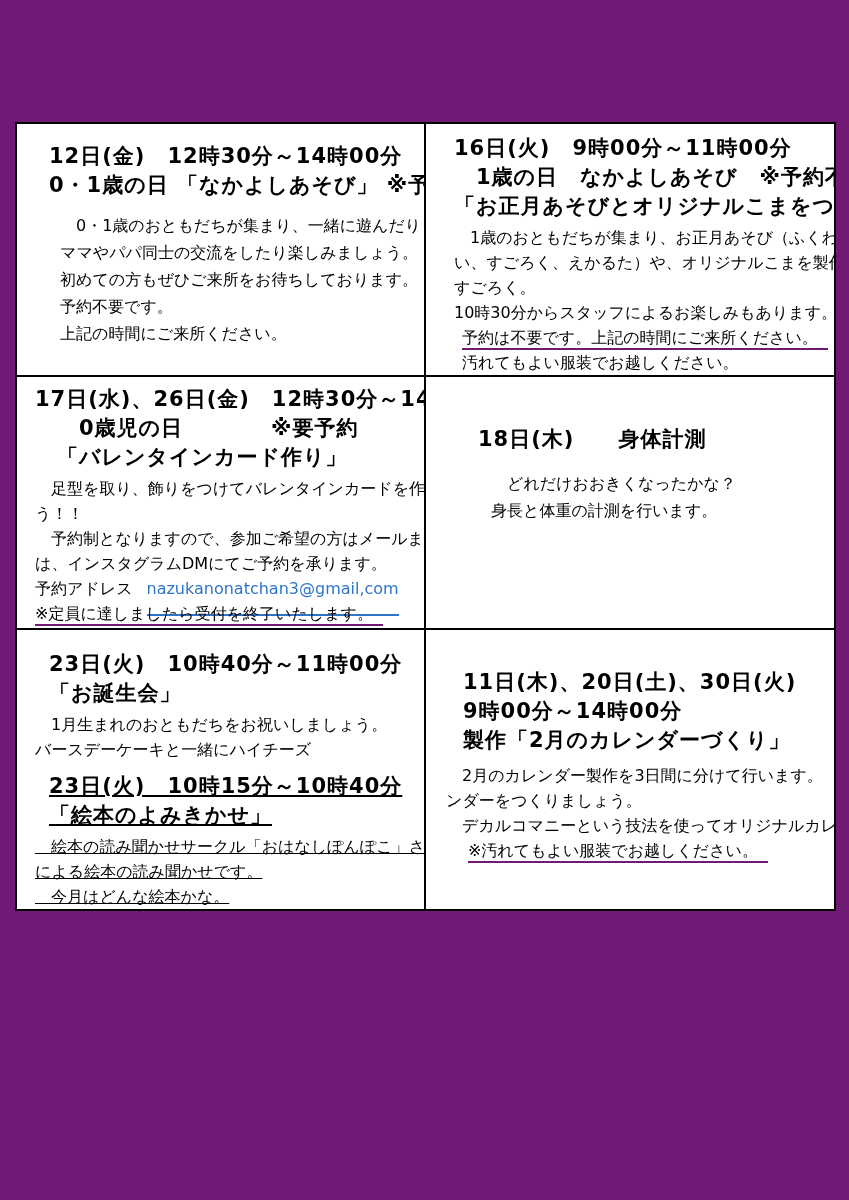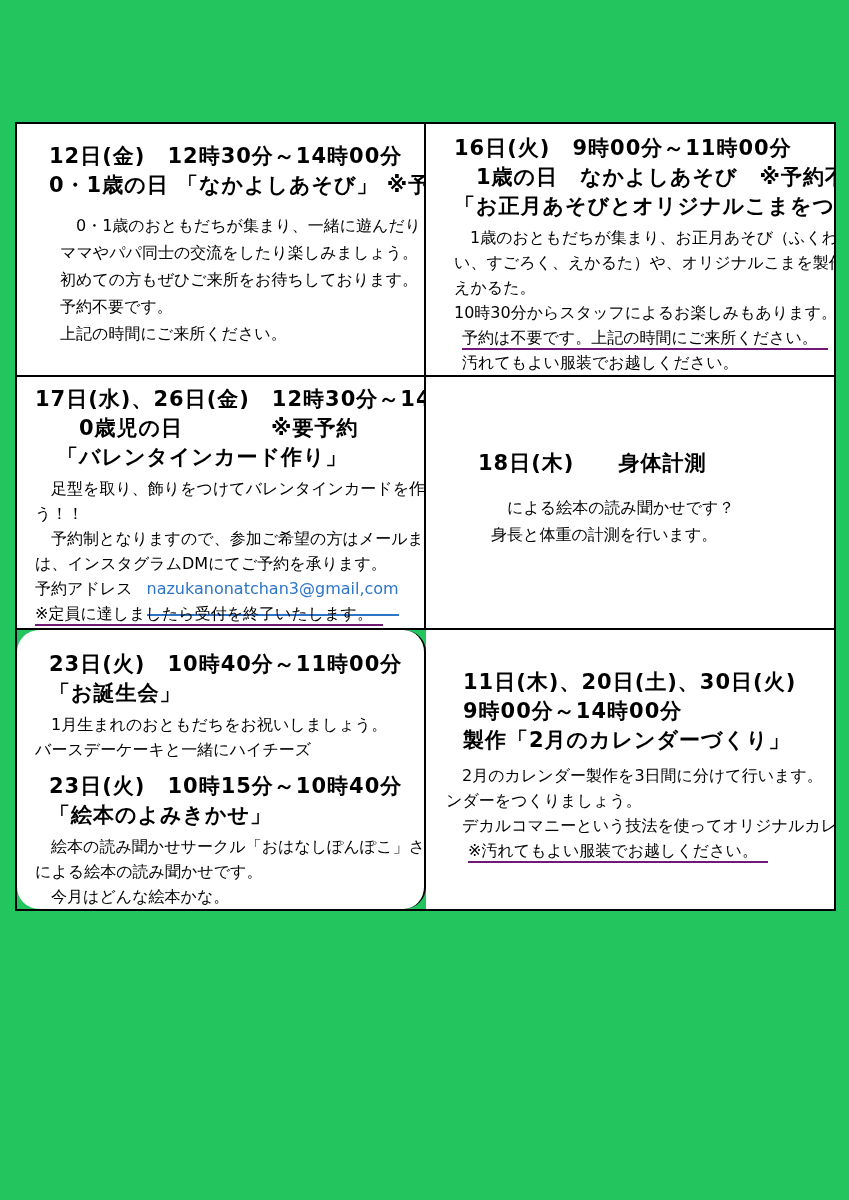--- a/index.html
+++ b/index.html
@@ -12,21 +12,21 @@
     height: 1200px;
     font-family: "DejaVu Sans", sans-serif;
     color: #000000;
     position: relative;
   }
   .sheet {
     position: absolute;
     left: 0; top: 0;
     width: 849px;
     height: 1200px;
-    background: #22c55e;
+    background: #701a75;
   }
   .grid {
     position: absolute;
     left: 15px;
     top: 122px;
     width: 821px;
     height: 789px;
     box-sizing: border-box;
     border: 2px solid #000000;
     display: grid;
@@ -76,27 +76,27 @@
   #c1 .body { margin-top: 12px; margin-left: 25px; }
 
   #c2 { padding: 10px 6px 0 28px; }
   #c2 .body { margin-top: 4px; }
   #c2 .ind8 { margin-left: 8px; }
 
   #c3 { padding: 8px 10px 0 18px; }
   #c3 .body { margin-top: 4px; }
 
   #c4 { padding: 48px 6px 0 28px; }
-  #c4 .h { margin-left: 24px; margin-top: 24px; }
+  #c4 .h { margin-left: 24px; }
   #c4 .body { margin-top: 16px; margin-left: 37px; }
 
-  #c5 { padding: 20px 18px 0 18px; border-radius: 22px; }
+  #c5 { padding: 20px 18px 0 18px; }
   #c5 .h { margin-left: 14px; }
   #c5 .body-a { margin-top: 4px; }
-  #c5 .section-b { margin-top: 10px; }
+  #c5 .section-b { margin-top: 10px; text-decoration: underline; }
   #c5 .body-b { margin-top: 4px; }
 
   #c6 { padding: 38px 6px 14px 20px; }
   #c6 .h { margin-left: 17px; }
   #c6 .body { margin-top: 8px; }
   #c6 .ind10 { margin-left: 22px; }
 </style>
 </head>
 <body style="background: rgb(255, 255, 255); color: rgb(0, 0, 0);">
 
@@ -115,21 +115,21 @@
       </div>
     </div>
 
     <div class="cell bB" id="c2">
       <div class="h">16日(火)　9時00分～11時00分</div>
       <div class="h">　1歳の日　なかよしあそび　※予約不要</div>
       <div class="h">「お正月あそびとオリジナルこまをつくろう」</div>
       <div class="body">
         <div class="b">　1歳のおともだちが集まり、お正月あそび（ふくわら</div>
         <div class="b">い、すごろく、えかるた）や、オリジナルこまを製作し</div>
-        <div class="b">えかるた。</div>
+        <div class="b">すごろく。</div>
         <div class="b">10時30分からスタッフによるお楽しみもあります。</div>
         <div class="b ind8"><span class="u">予約は不要です。上記の時間にご来所ください。</span></div>
         <div class="b ind8">汚れてもよい服装でお越しください。</div>
       </div>
     </div>
 
     <div class="cell bR bB" id="c3">
       <div class="h">17日(水)、26日(金)　12時30分～14時00分</div>
       <div class="h">　　0歳児の日　　　　※要予約</div>
       <div class="h">　「バレンタインカード作り」</div>
@@ -141,21 +141,21 @@
         <div class="b">
           <span>予約アドレス</span><span class="link" style="margin-left: 14px; color: rgb(46, 117, 200); border-bottom-color: rgb(46, 117, 200);">nazukanonatchan3@gmail,com</span>
         </div>
         <div class="b"><span class="u">※定員に達しましたら受付を終了いたします。</span></div>
       </div>
     </div>
 
     <div class="cell bB roomy" id="c4">
       <div class="h">18日(木)　　身体計測</div>
       <div class="body">
-        <div class="b">　による絵本の読み聞かせです？</div>
+        <div class="b">　どれだけおおきくなったかな？</div>
         <div class="b">身長と体重の計測を行います。</div>
       </div>
     </div>
 
     <div class="cell bR" id="c5">
       <div class="section-a">
         <div class="h">23日(火)　10時40分～11時00分</div>
         <div class="h">「お誕生会」</div>
         <div class="body-a">
           <div class="b">　1月生まれのおともだちをお祝いしましょう。</div>

